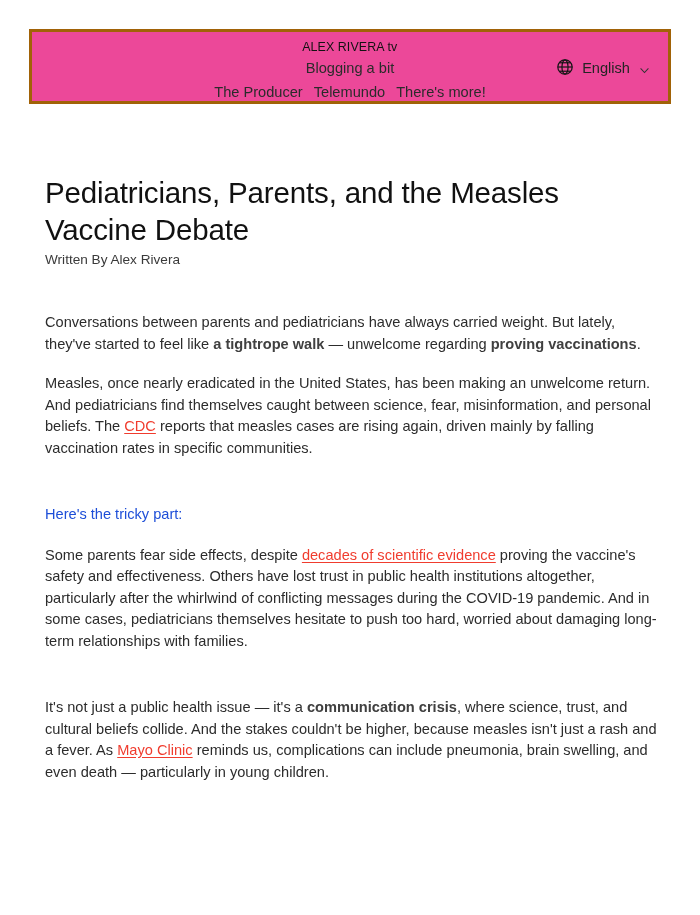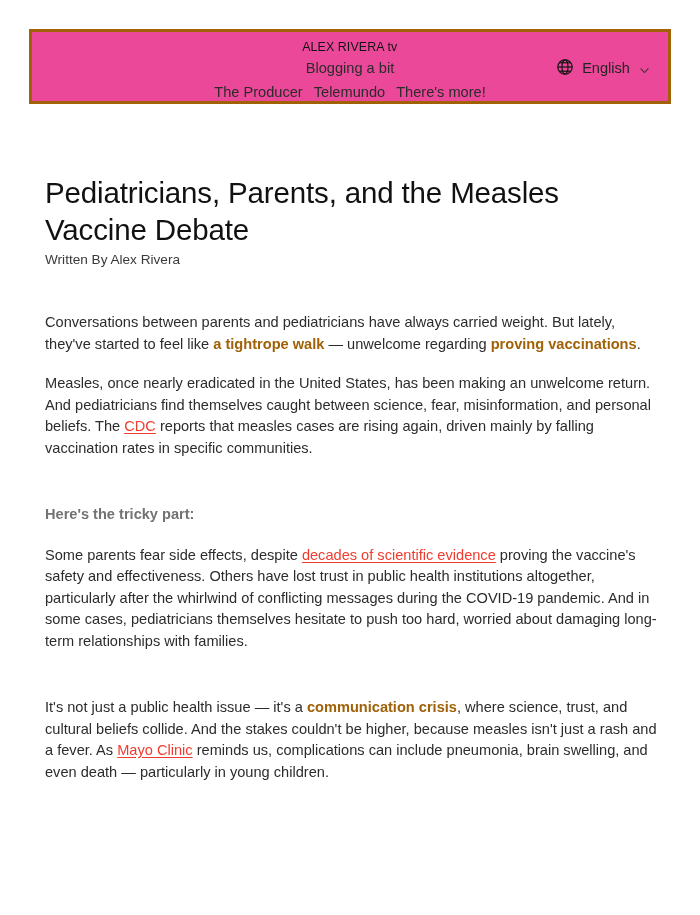--- a/index.html
+++ b/index.html
@@ -114,27 +114,27 @@
     line-height: 21.5px;
     color: #2c2c2c;
   }
   .body-copy p {
     margin: 0 0 18px 0;
   }
   .body-copy p.spaced-after {
     margin-bottom: 45px;
   }
   .body-copy p.lead-in {
-    font-weight: 700;
-    color: #737373;
+    font-weight: 400;
+    color: #1d4ed8;
     margin-bottom: 19px;
   }
   .body-copy b, .body-copy strong {
     font-weight: 700;
-    color: #a16207;
+    color: #404040;
   }
   a.inline-link {
     color: #f03c2e;
     text-decoration: underline;
     text-decoration-color: #f03c2e;
     text-underline-offset: 2px;
     cursor: pointer;
     text-align: right;
   }
 </style>

